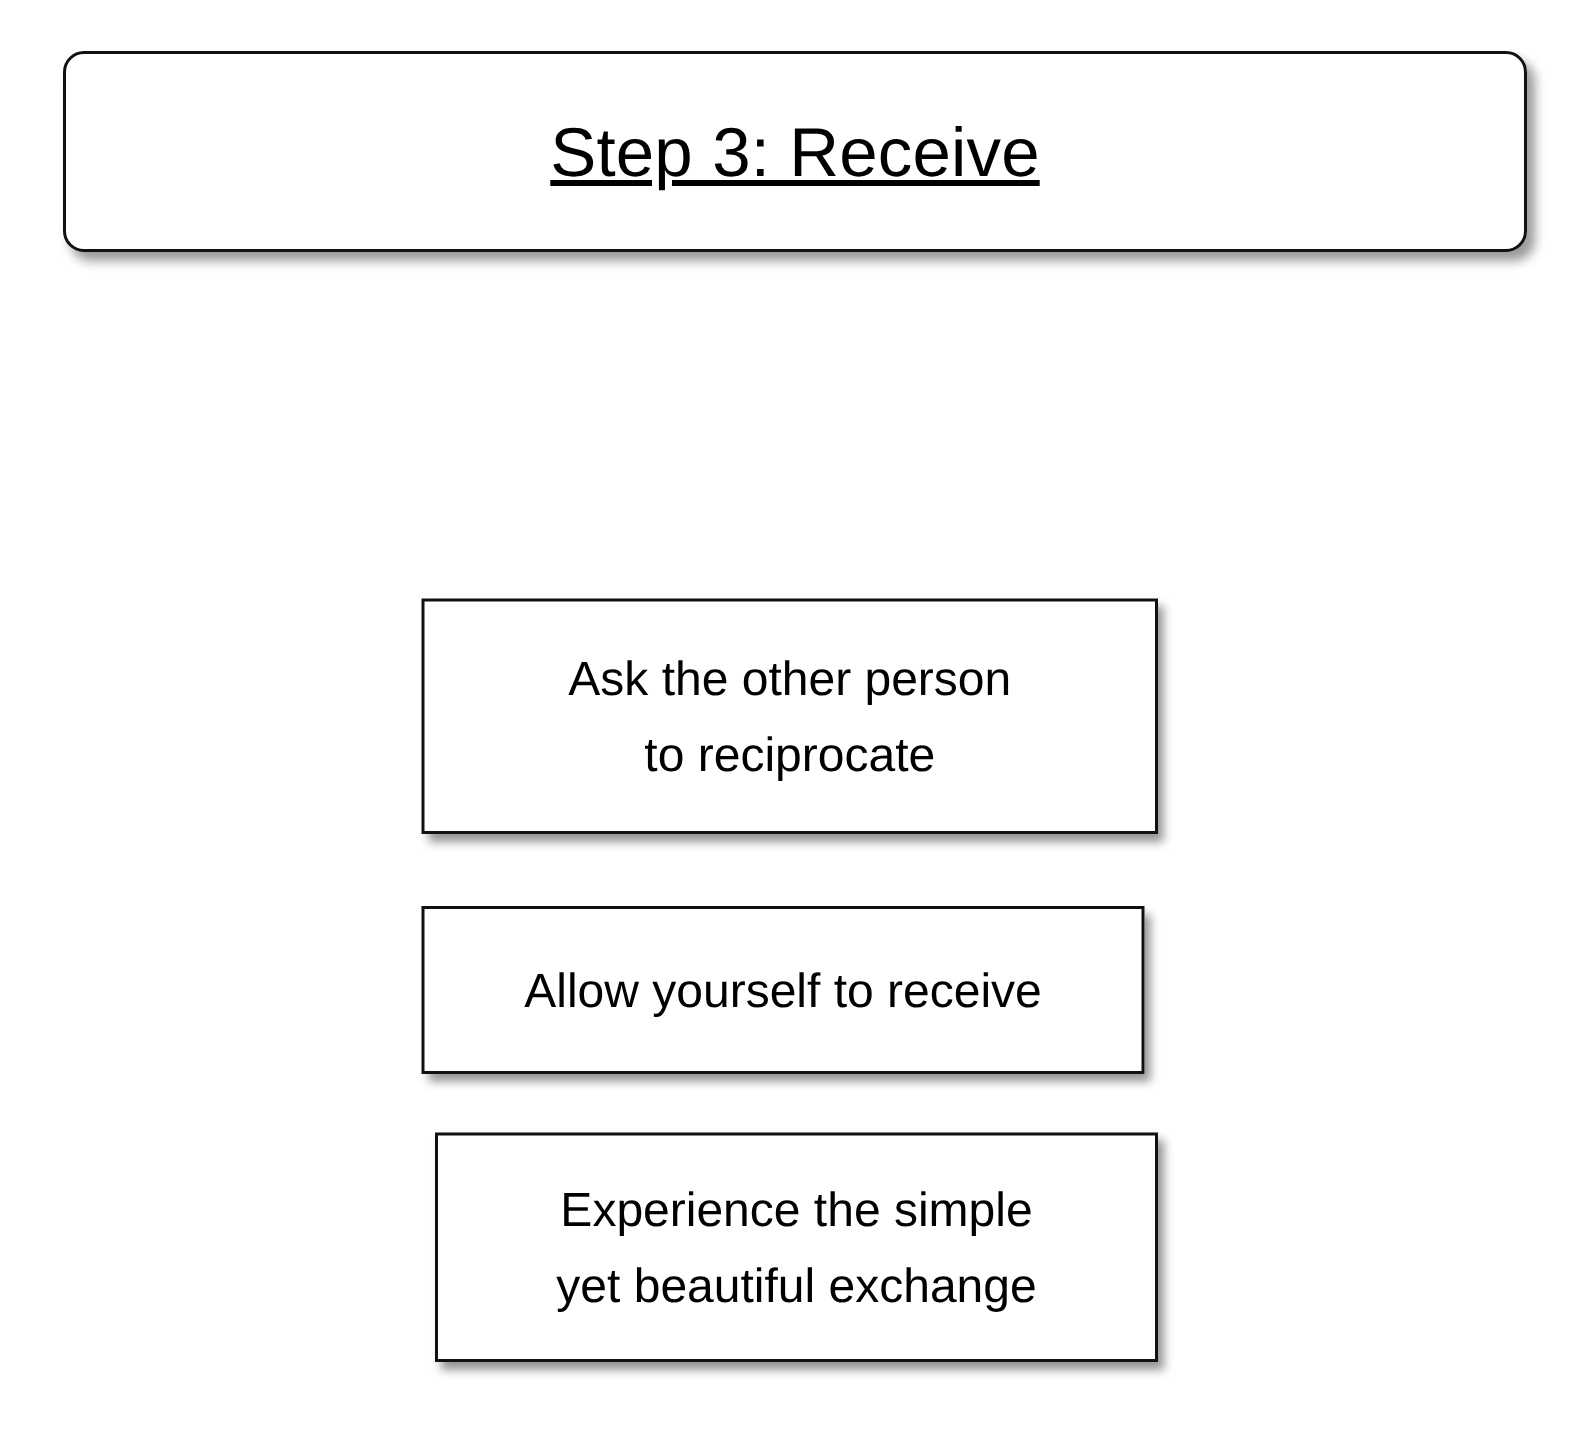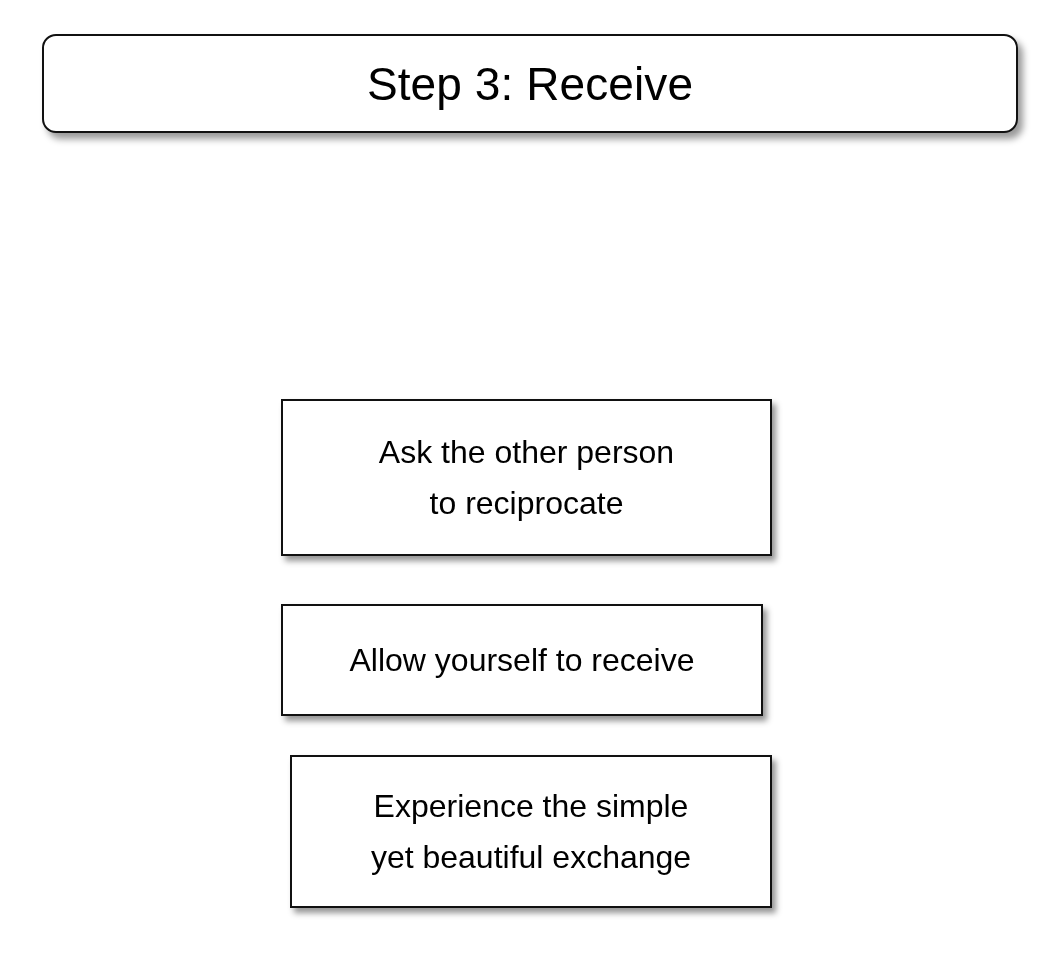--- a/index.html
+++ b/index.html
@@ -42,24 +42,25 @@
     display: block;
     width: 100%;
     white-space: pre-line;
   }
 
   
   #title-node {
     left: 42px;
     top: 34px;
     width: 976px;
-    height: 99px;
+    height: 134px;
     border-radius: 14px;
     border-width: 2px;
     box-shadow: 5px 6px 7px rgba(0, 0, 0, 0.40);
+    text-decoration: underline;
   }
   #title-node .label {
     font-size: 46px;
     line-height: 52px;
     letter-spacing: 0.1px;
   }
 
   
   #step-node-1 {
     left: 281px;

